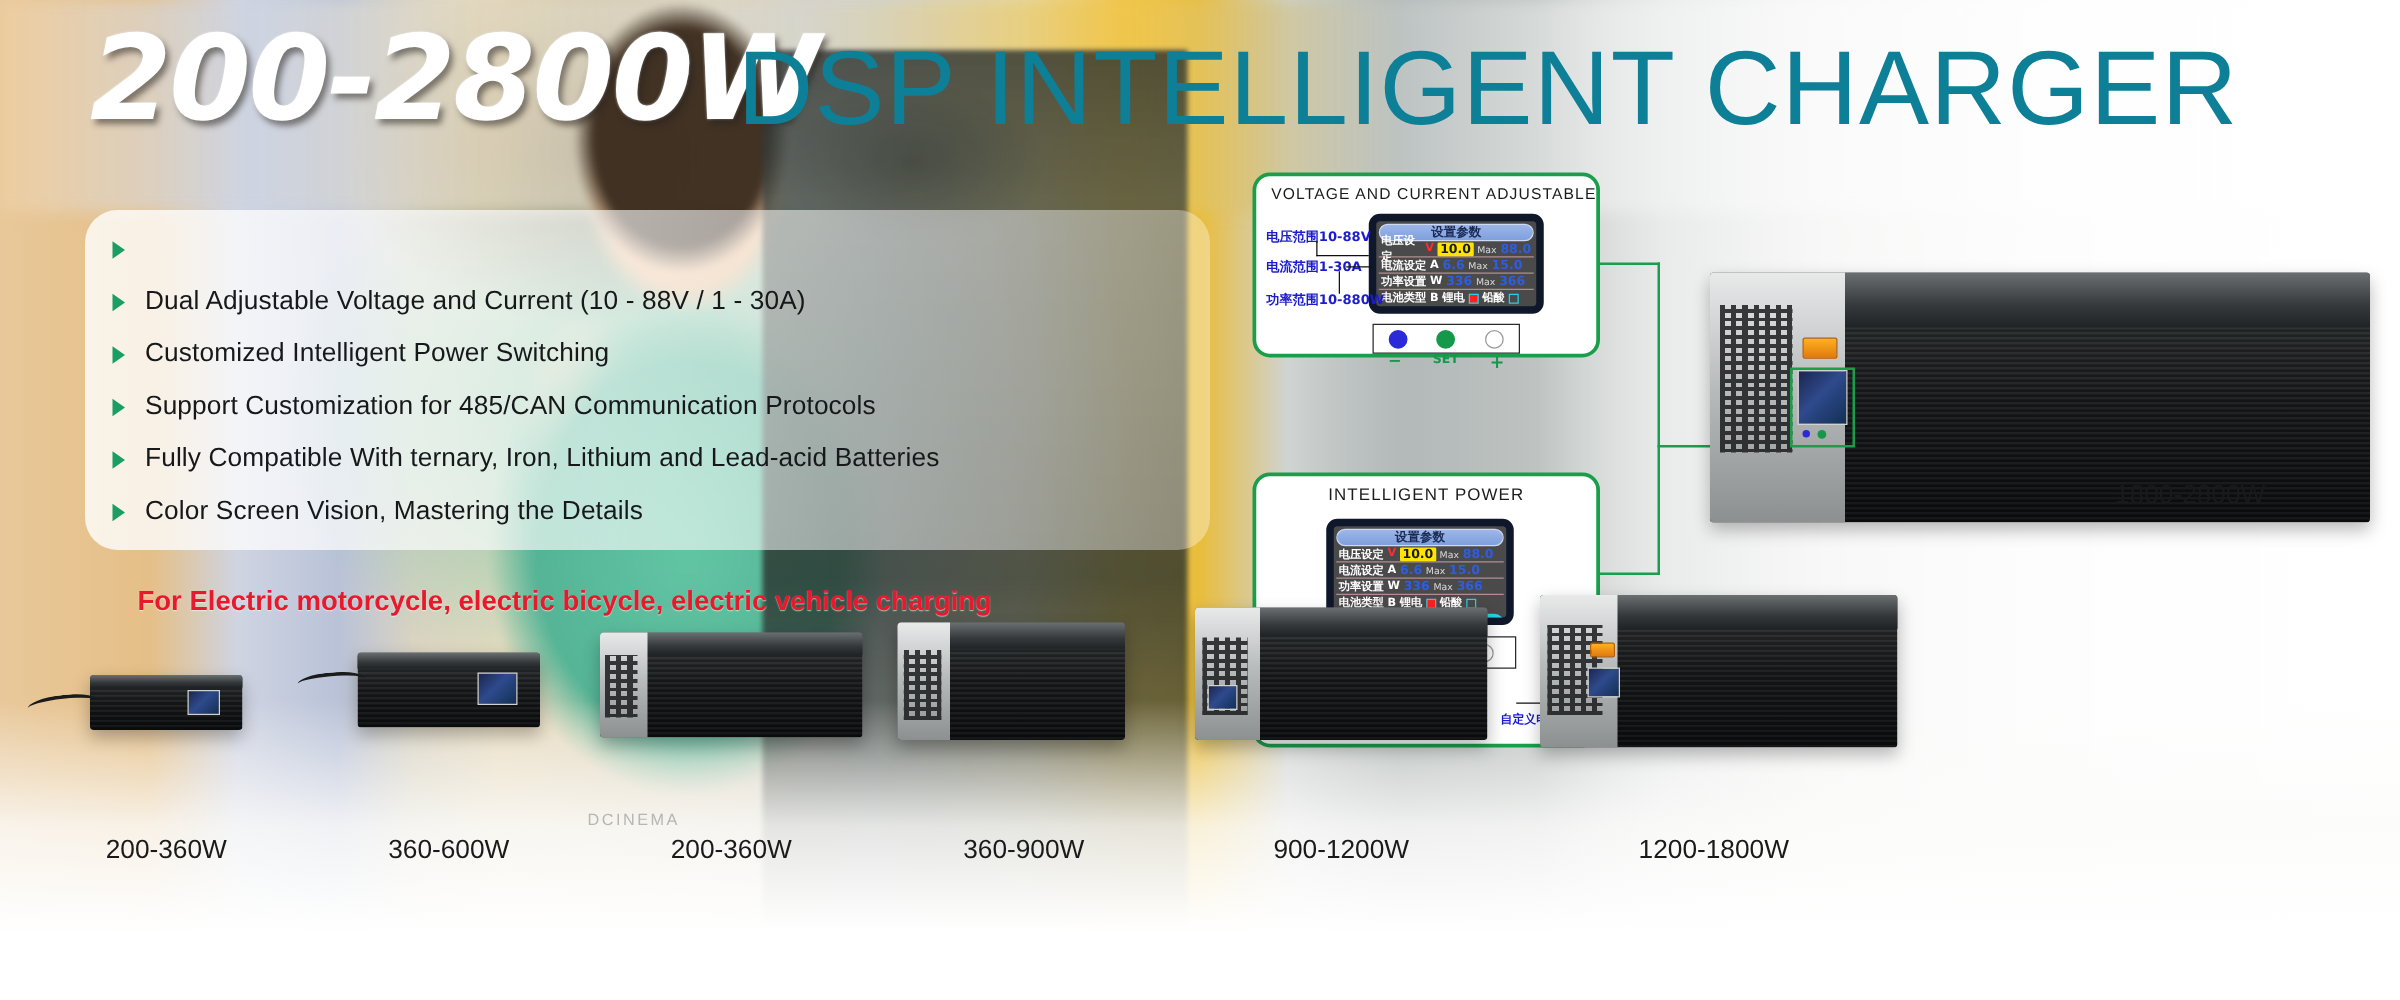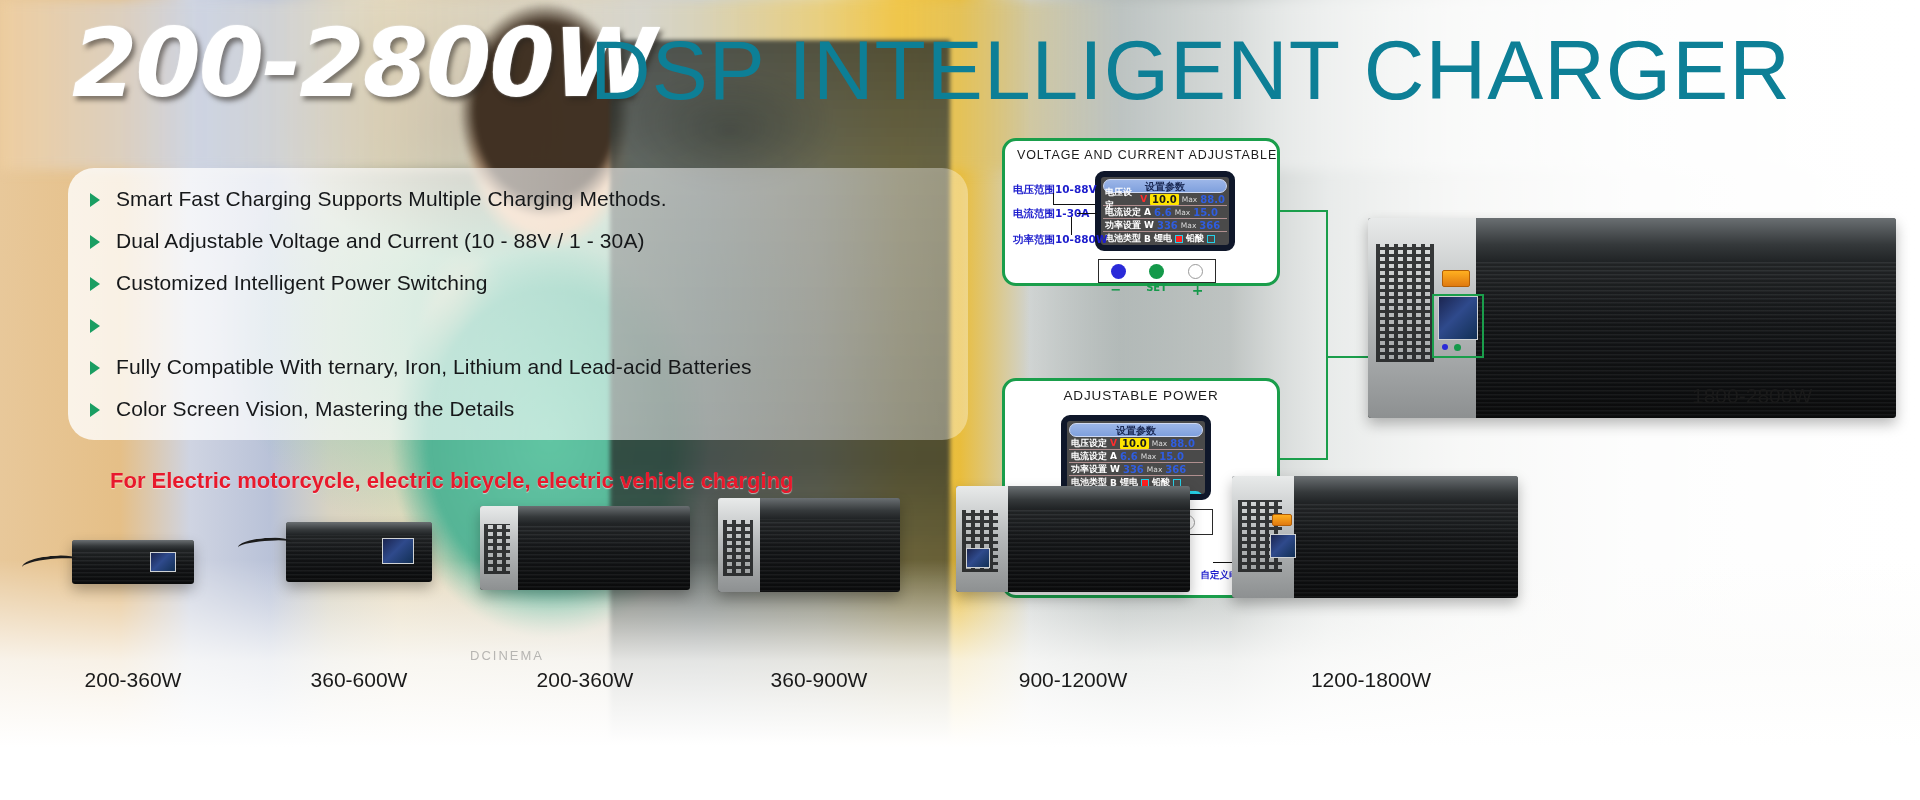--- a/index.html
+++ b/index.html
@@ -282,32 +282,32 @@
 
   <div class="headline">
     <span class="hl-num">200-2800W</span>
     <span class="hl-rest">DSP INTELLIGENT CHARGER</span>
   </div>
 
   <div class="feature-card"></div>
   <div class="feat-list">
     <div class="feat-row">
       <span class="feat-tri"></span>
-      <span class="feat-text">Smart Fast Charging Supports Multiple Charging Methods.</span>
     </div>
     <div class="feat-row">
       <span class="feat-tri"></span>
       <span class="feat-text">Dual Adjustable Voltage and Current (10 - 88V / 1 - 30A)</span>
     </div>
     <div class="feat-row">
       <span class="feat-tri"></span>
       <span class="feat-text">Customized Intelligent Power Switching</span>
     </div>
     <div class="feat-row">
       <span class="feat-tri"></span>
+      <span class="feat-text">Support Customization for 485/CAN Communication Protocols</span>
     </div>
     <div class="feat-row">
       <span class="feat-tri"></span>
       <span class="feat-text">Fully Compatible With ternary, Iron, Lithium and Lead-acid Batteries</span>
     </div>
     <div class="feat-row">
       <span class="feat-tri"></span>
       <span class="feat-text">Color Screen Vision, Mastering the Details</span>
     </div>
   </div>
@@ -371,21 +371,21 @@
       <span class="dot white"></span>
     </div>
     <div class="strip-labels" id="striplbl-1">
       <span class="minus">−</span>
       <span class="set">SET</span>
       <span class="plus">+</span>
     </div>
   </div>
 
   <div class="panel" id="panel-power">
-    <div class="panel-title">ADJUSTABLE POWER</div>
+    <div class="panel-title">INTELLIGENT POWER</div>
 
     <div class="lcd" id="lcd-2">
       <div class="lcd-head">设置参数</div>
       <div class="lcd-row">
         <span class="lcd-lbl">电压设定</span>
         <span class="lcd-unit">V</span>
         <span class="lcd-val hl">10.0</span>
         <span class="lcd-max">Max</span>
         <span class="lcd-val">88.0</span>
       </div>

